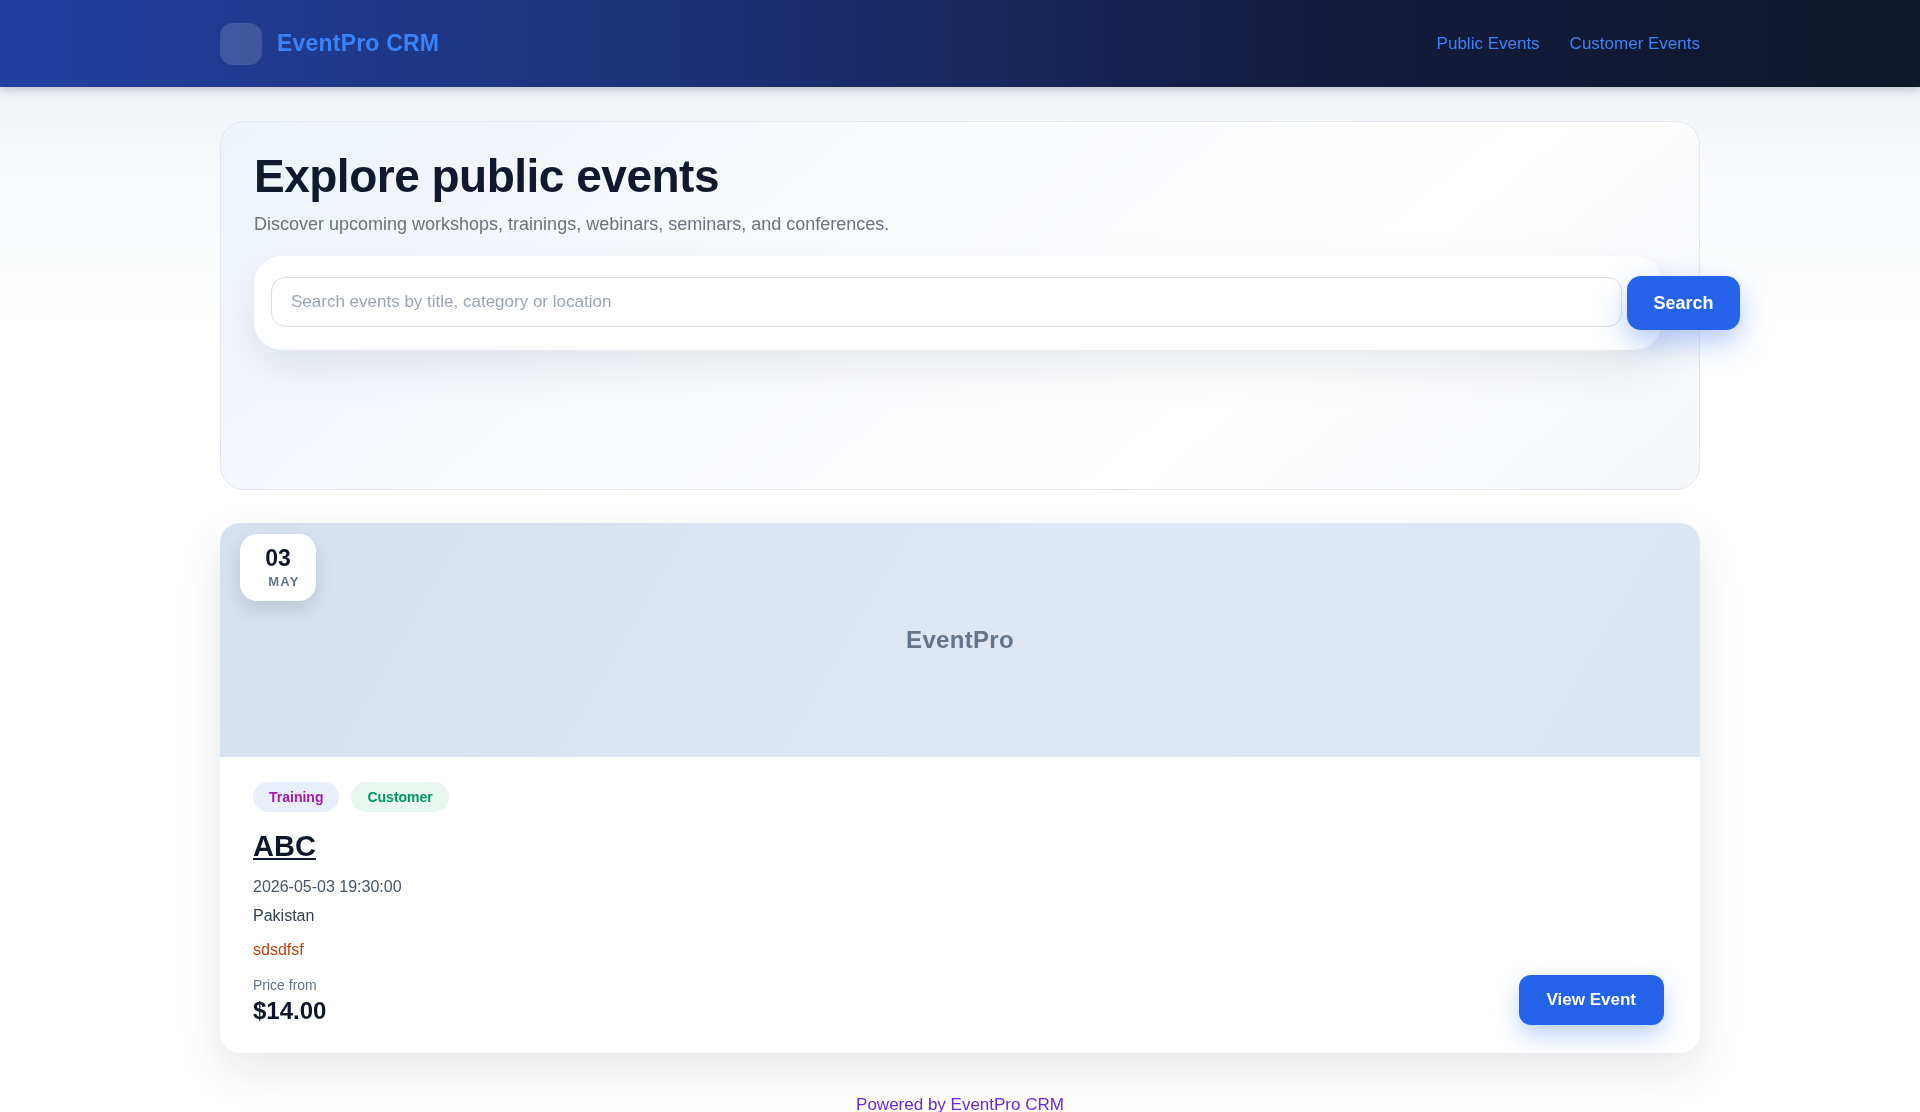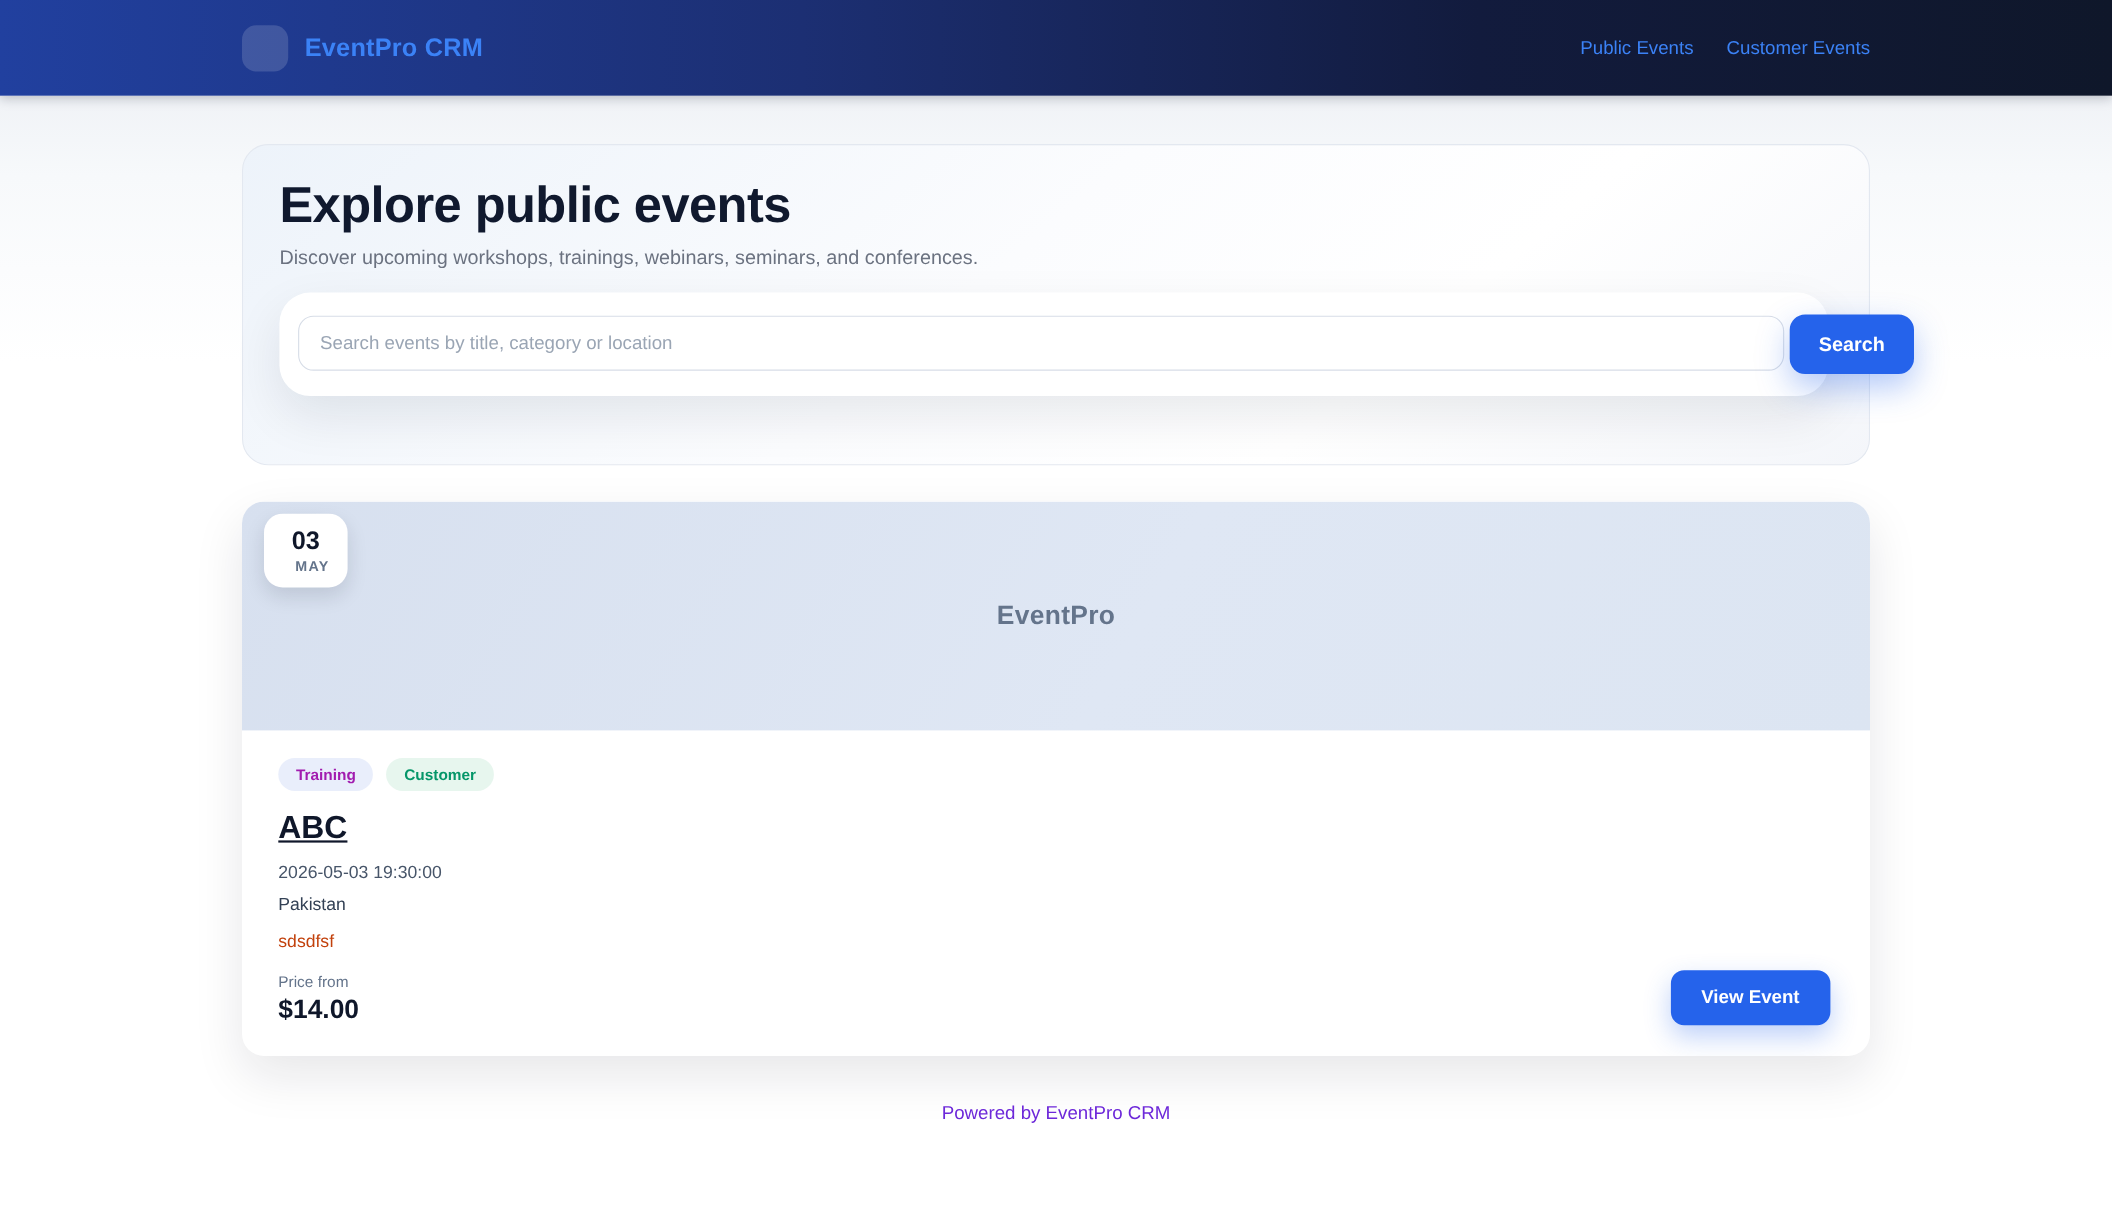--- a/index.html
+++ b/index.html
@@ -22,22 +22,22 @@
   .brand { display: flex; align-items: center; gap: 15px; justify-content: center; }
   .logo-square {
     width: 42px; height: 42px; border-radius: 13px;
     background: rgba(255,255,255,0.15);
   }
   .brand-name { font-size: 23px; font-weight: bold; color: #3b82f6; letter-spacing: 0.2px; }
   .nav-links { display: flex; align-items: center; gap: 30px; }
   .nav-link { font-size: 17px; color: #3b82f6; text-decoration: none; cursor: pointer; }
 
   .hero-card {
-    margin-top: 44px;
-    height: 292px;
+    margin-top: 34px;
+    height: 369px;
     border-radius: 24px;
     border: 1px solid #e3e8f0;
     background: linear-gradient(140deg, #edf3fa 0%, #fbfcfe 45%, #ffffff 70%, #f4f6fa 100%);
     padding: 27px 37px 0 33px;
     position: relative;
   }
   .hero-title {
     font-size: 46px;
     font-weight: bold;
     color: #10192e;
@@ -85,21 +85,21 @@
   }
 
   .event-card {
     margin-top: 33px;
     border-radius: 20px;
     background: #ffffff;
     box-shadow: 0 18px 45px rgba(15,23,42,0.10);
     overflow: hidden;
   }
   .event-banner {
-    height: 208px;
+    height: 234px;
     background: linear-gradient(120deg, #d7e0ef 0%, #dfe7f4 55%, #dce5f2 100%);
     position: relative;
     display: flex;
     align-items: center;
     justify-content: center;
   }
   .date-badge {
     position: absolute;
     left: 20px; top: 11px;
     width: 76px; height: 67px;

